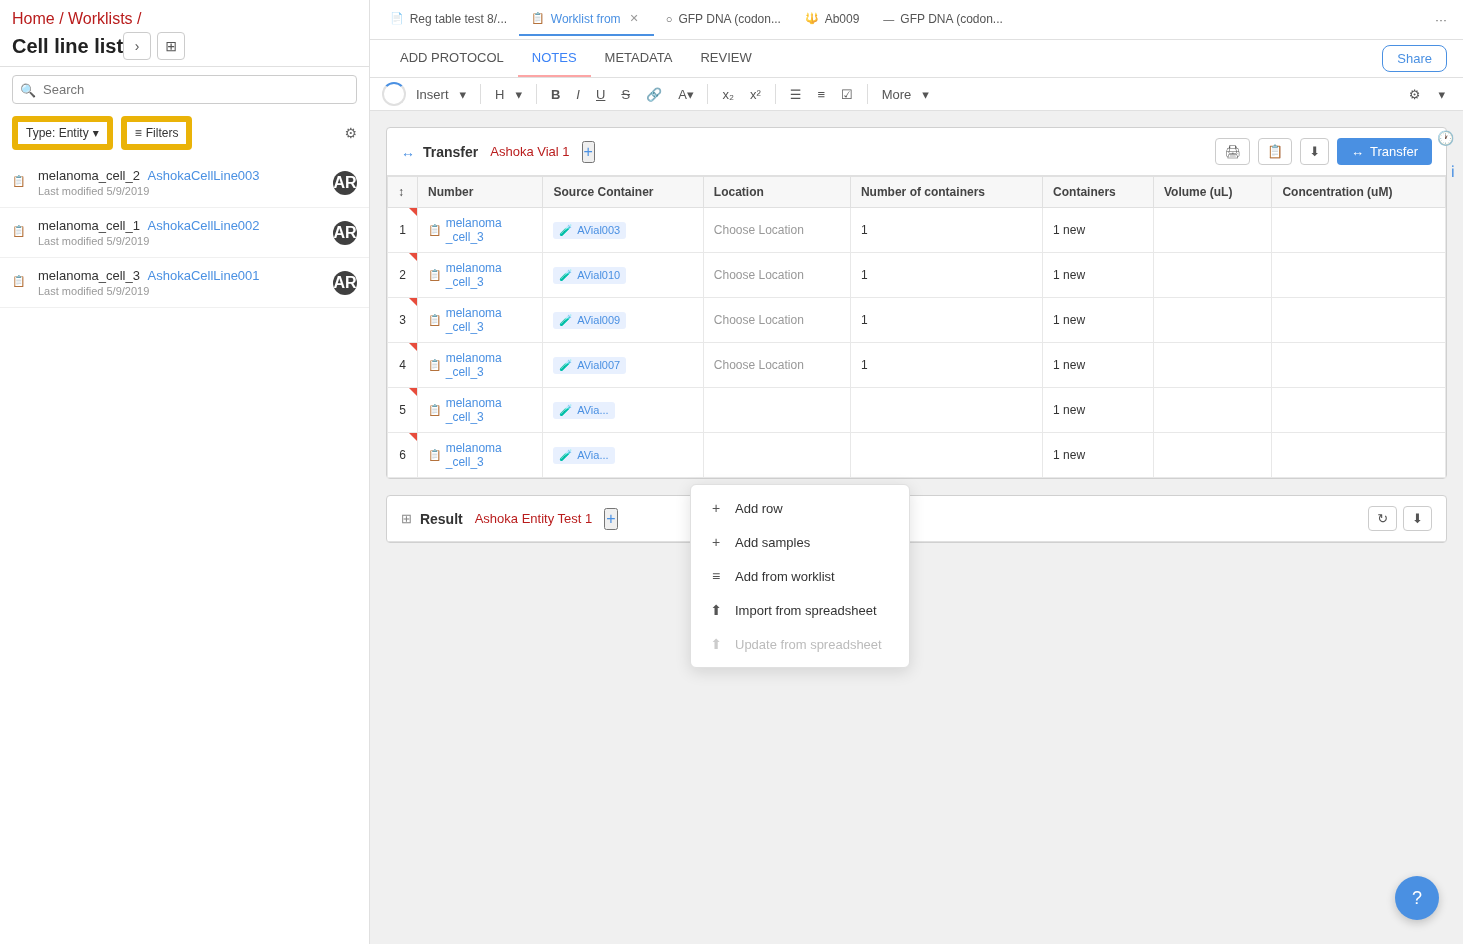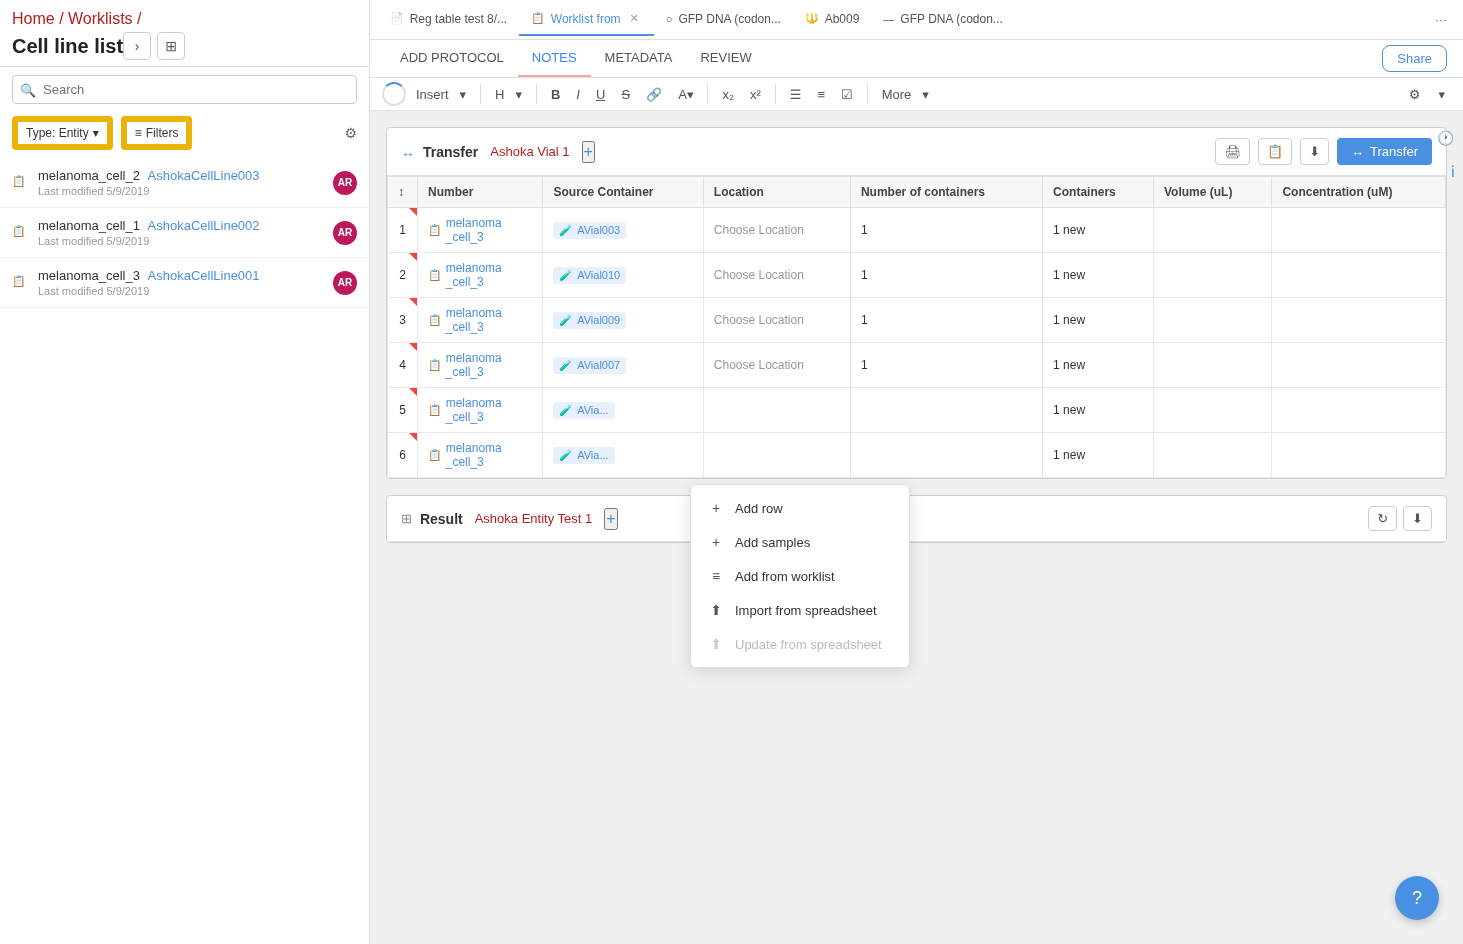--- a/index.html
+++ b/index.html
@@ -18,21 +18,21 @@
     .filter-bar { display: flex; align-items: center; padding: 4px 12px 8px; gap: 8px; }
     .filter-btn { border: 6px solid #eab308; border-radius: 4px; background: #fff; padding: 4px 8px; font-size: 12px; cursor: pointer; color: #333; display: flex; gap: 4px; }
     .filter-icon-btn { border: none; background: none; cursor: pointer; color: #666; font-size: 14px; margin-left: auto; }
     .entity-list { flex: 1; overflow-y: auto; }
     .entity-item { display: flex; align-items: center; padding: 10px 12px; border-bottom: 1px solid #f0f0f0; cursor: pointer; }
     .entity-icon { width: 16px; height: 16px; margin-right: 10px; color: #5b6af5; flex-shrink: 0; font-size: 11px; }
     .entity-info { flex: 1; }
     .entity-name { font-size: 13px; color: #333; }
     .entity-name .entity-id { color: #4a90e2; margin-left: 4px; }
     .entity-date { font-size: 11px; color: #999; margin-top: 2px; }
-    .entity-avatar { width: 24px; height: 24px; border-radius: 50%; background: #be185d; color: #fff; font-size: 10px; display: flex; align-items: center; justify-content: center; font-weight: 600; flex-shrink: 0; }
+    .entity-avatar { width: 24px; height: 24px; border-radius: 50%; background: #404040; color: #fff; font-size: 16px; display: flex; align-items: center; justify-content: center; font-weight: 600; flex-shrink: 0; }
 
     
     .main { flex: 1; display: flex; flex-direction: column; overflow: hidden; background: #f0f0f0; }
 
     
     .tabs-bar { background: #fff; border-bottom: 1px solid #e0e0e0; display: flex; align-items: center; padding: 0 8px; min-height: 40px; overflow-x: auto; }
     .tab { display: flex; align-items: center; padding: 8px 12px; font-size: 12px; color: #555; cursor: pointer; border-bottom: 2px solid transparent; white-space: nowrap; gap: 6px; }
     .tab.active { color: #4a90e2; border-bottom: 2px solid #4a90e2; background: #fff; }
     .tab-close { color: #999; font-size: 11px; cursor: pointer; padding: 1px 3px; border-radius: 2px; }
     .tab-icon { font-size: 11px; }

